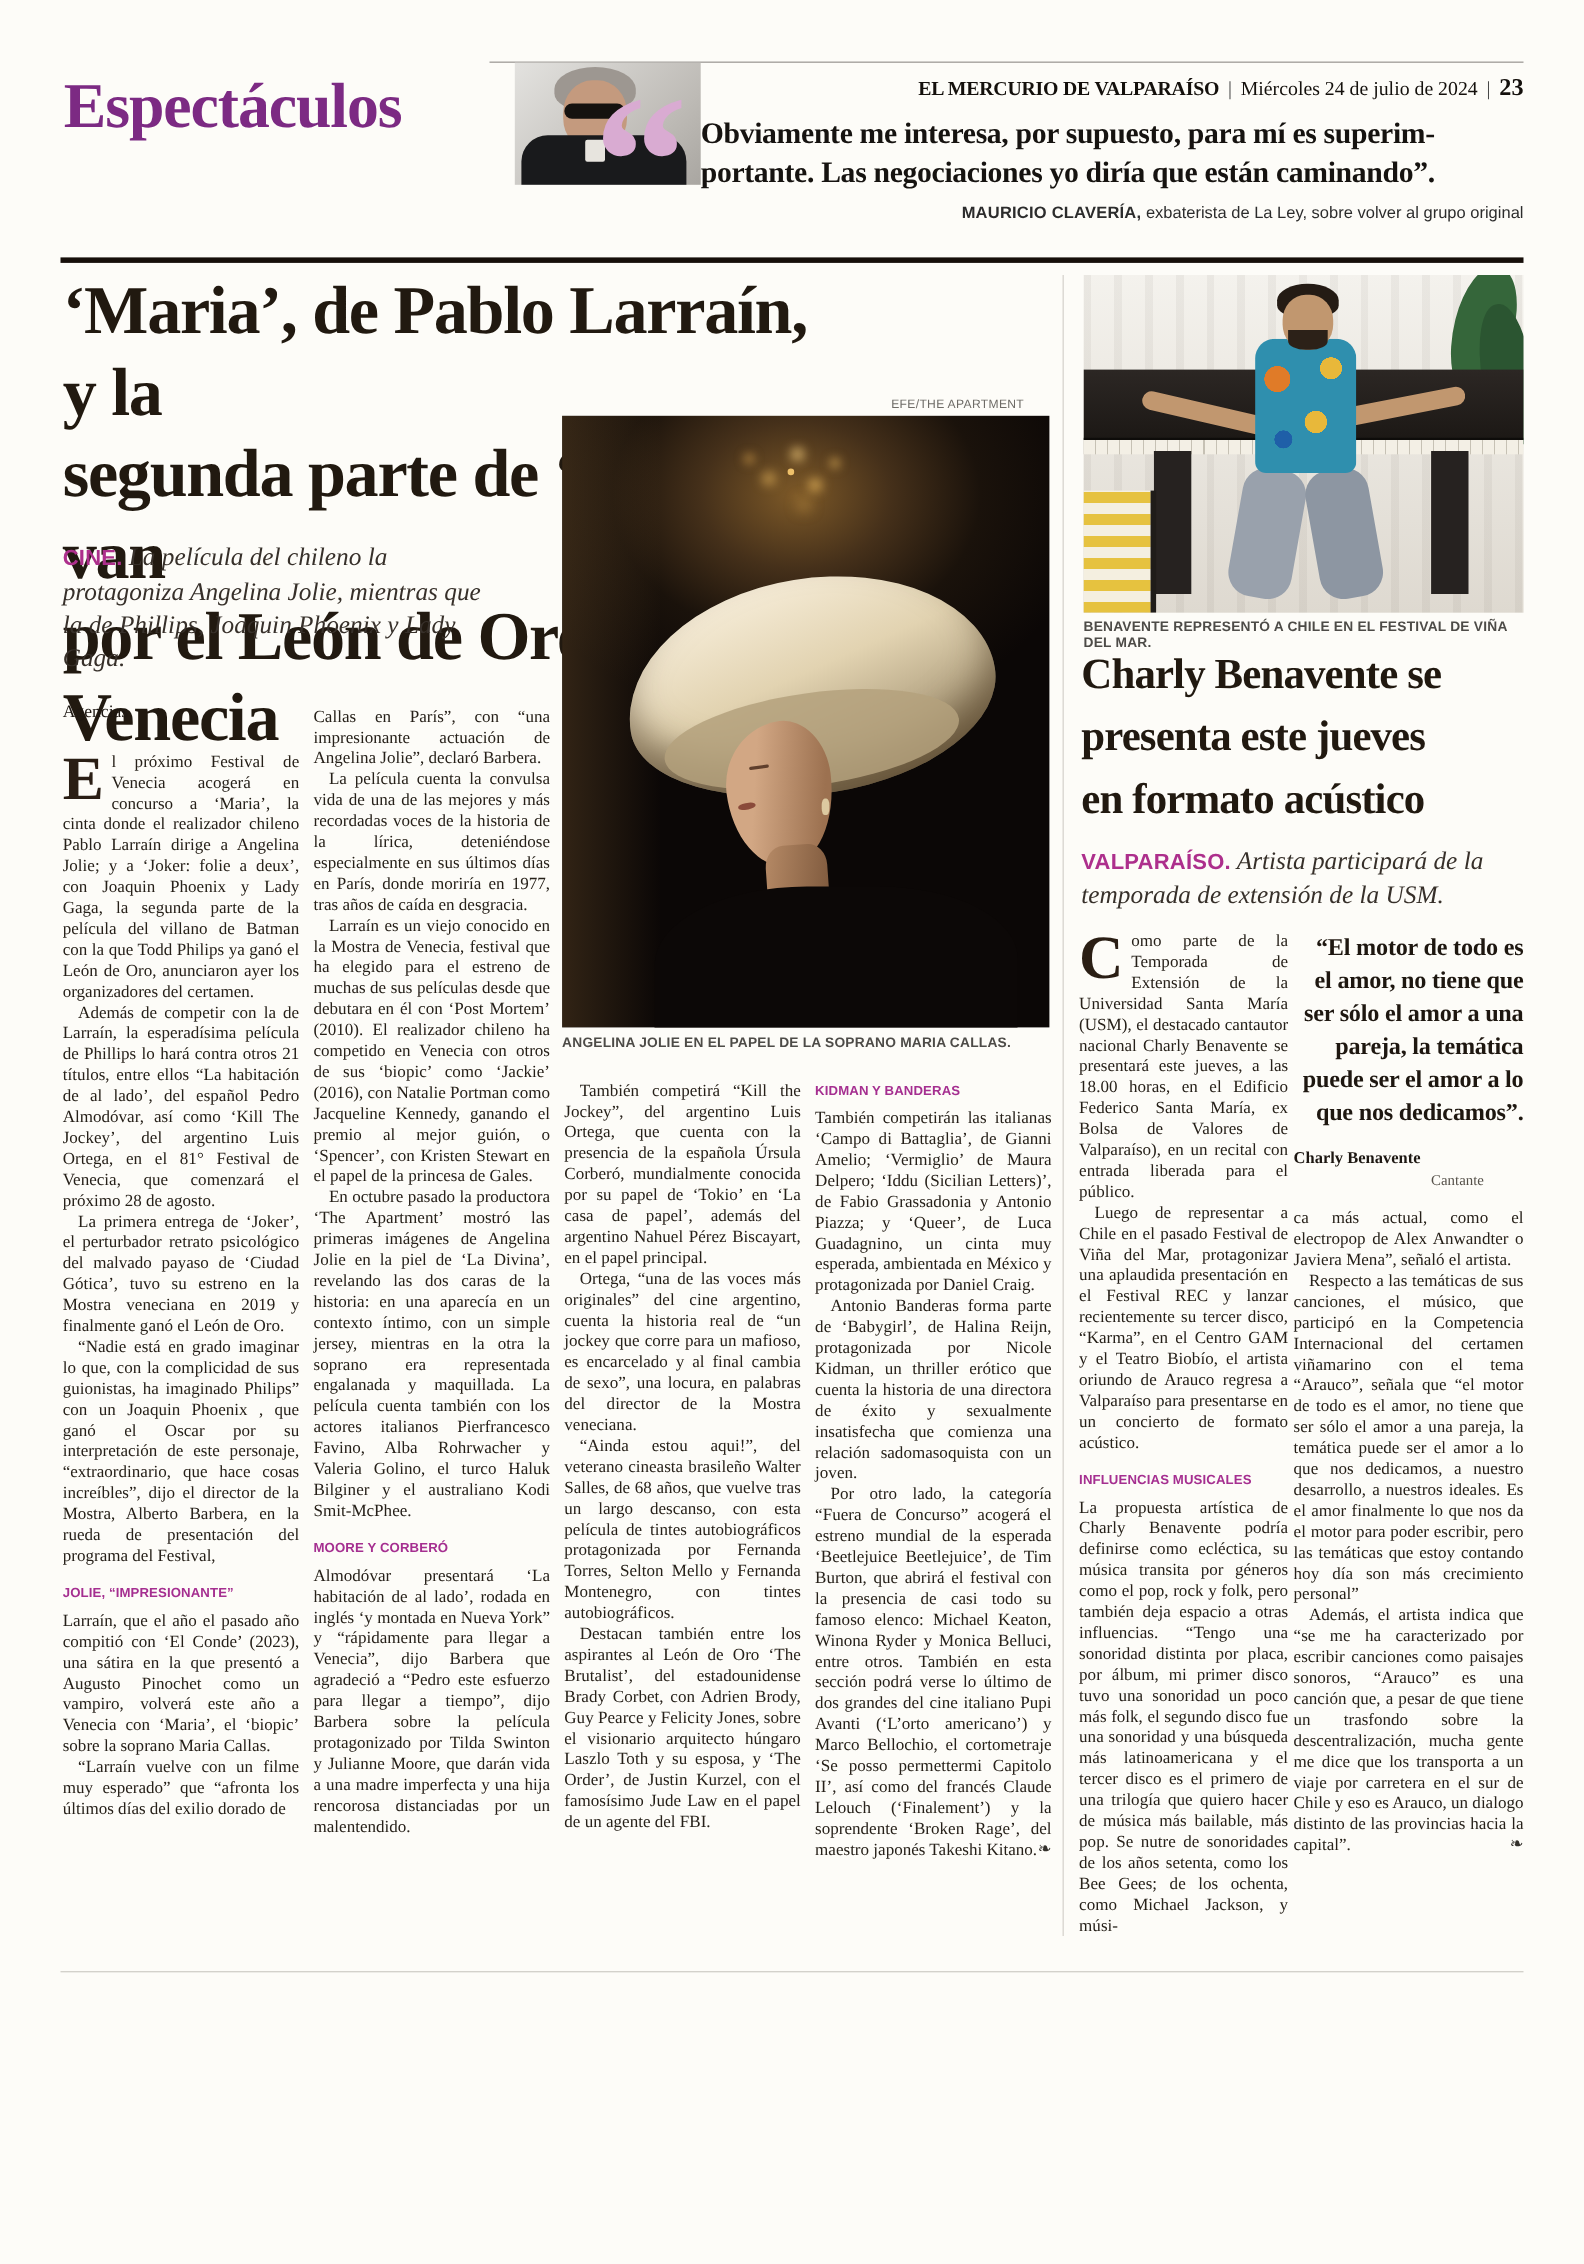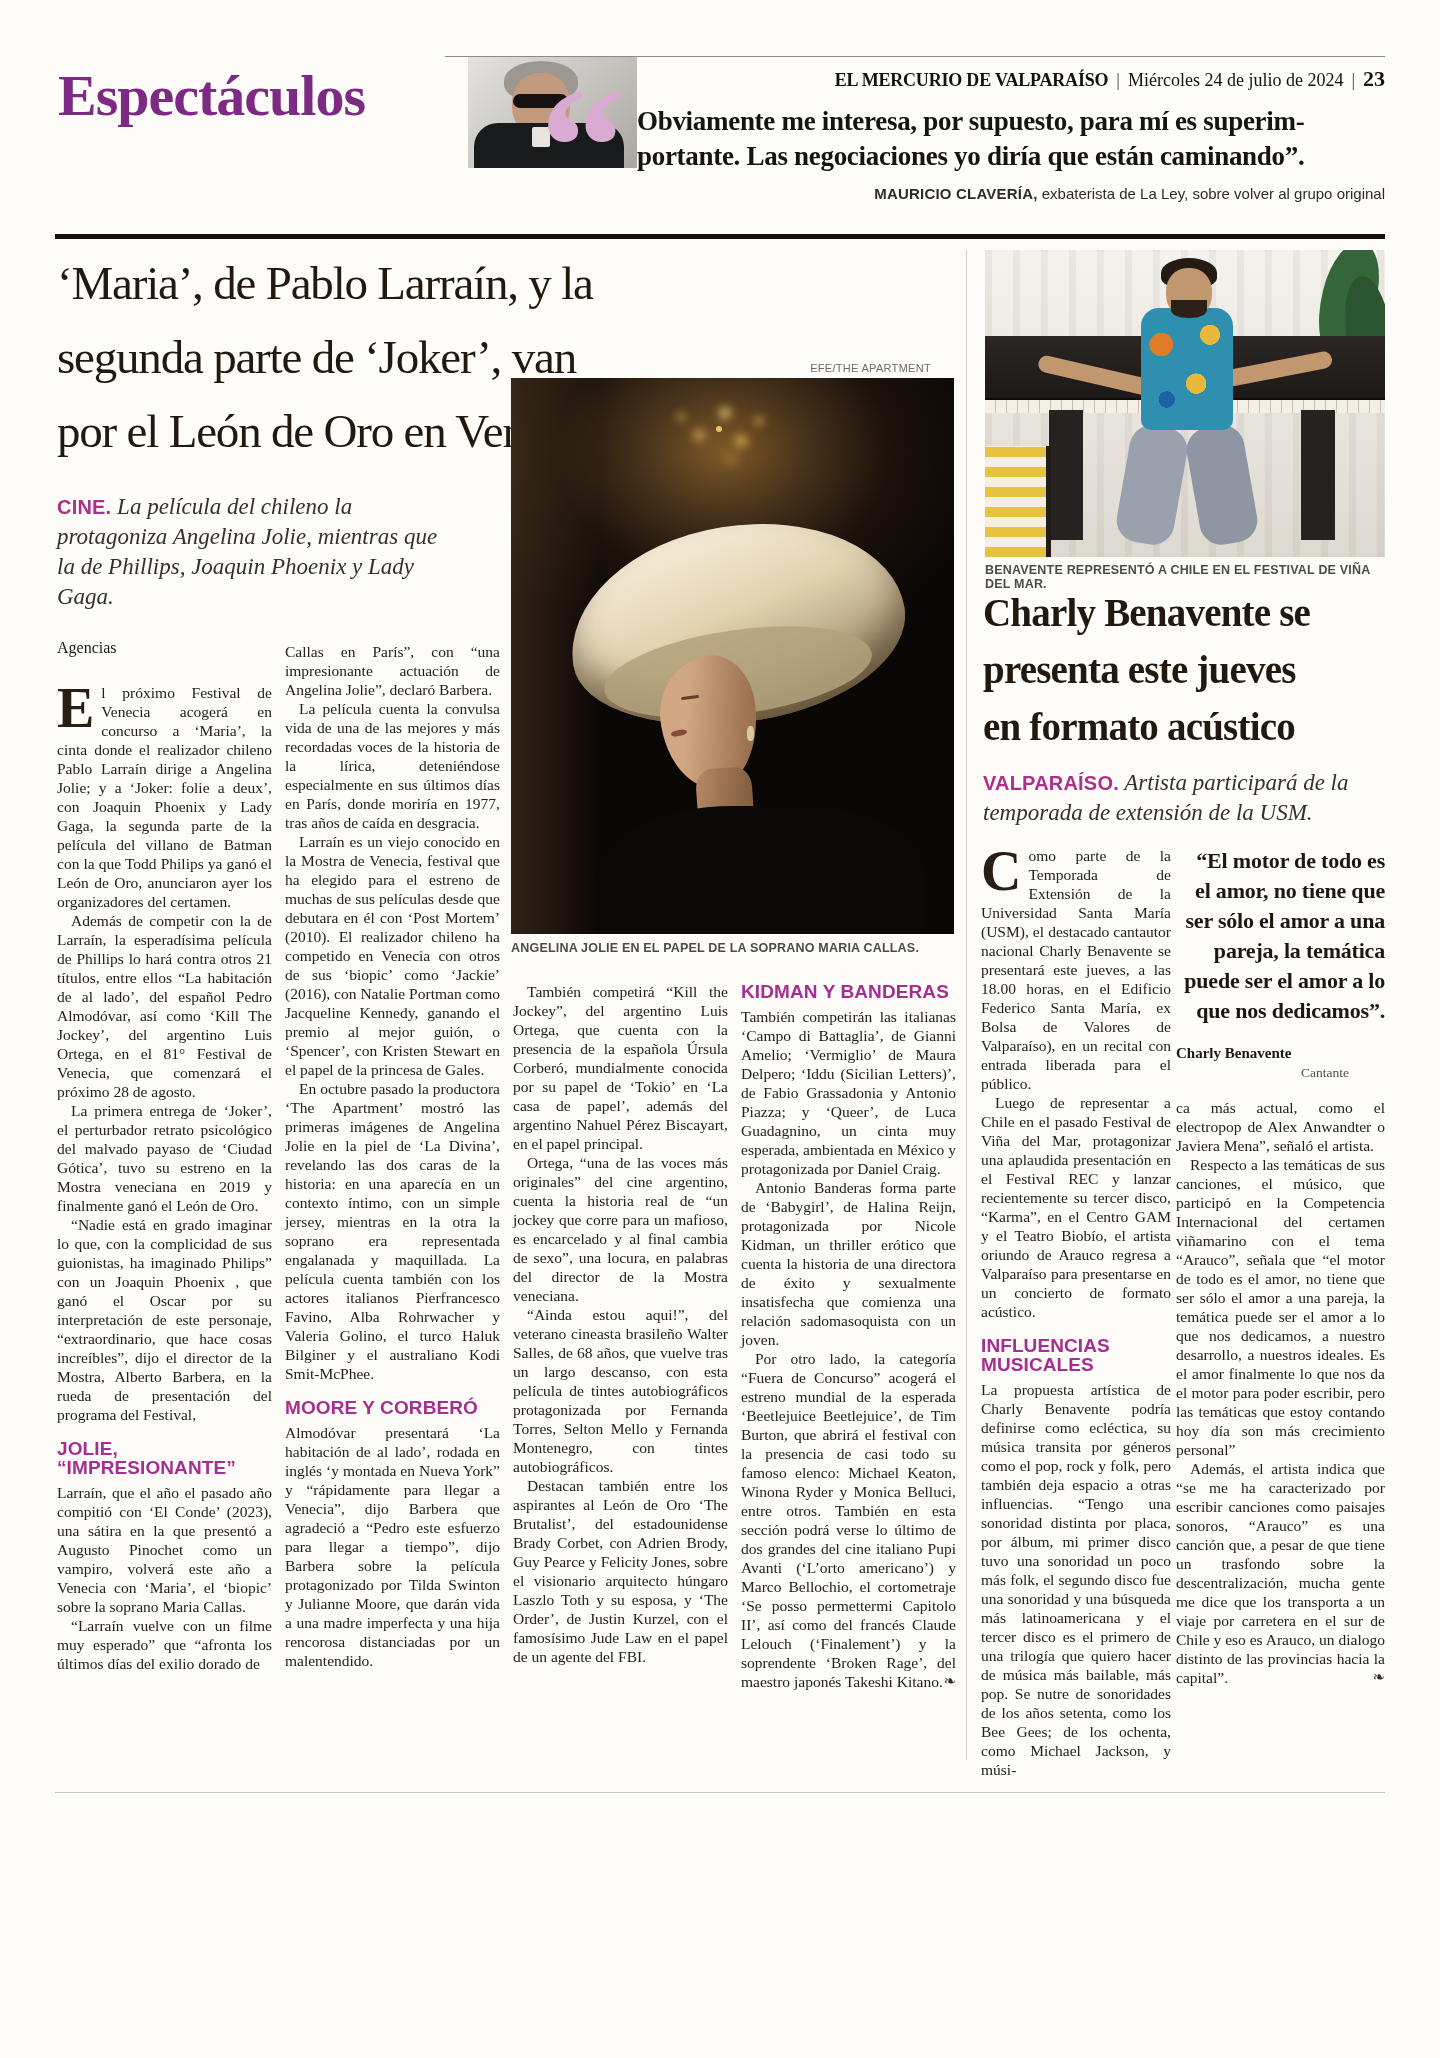--- a/index.html
+++ b/index.html
@@ -26,34 +26,34 @@
   .big-quote { position:absolute; left:540px; top:62px; font-size:170px; line-height:1; color:#d9abd2; font-weight:bold; }
   .quote-lines { position:absolute; left:637px; top:104px; width:750px; color:#161310; font-weight:bold; font-size:27px; line-height:35px; letter-spacing:-0.3px; }
   .quote-attr { position:absolute; left:640px; top:185px; width:745px; text-align:right; font-family:"Liberation Sans", sans-serif; font-size:15px; color:#2c2c2c; }
   .quote-attr .qname { font-weight:bold; letter-spacing:0.2px; }
 
   .black-rule { position:absolute; left:55px; top:234px; width:1330px; height:5px; background:#170f0a; }
   .v-divider { position:absolute; left:966px; top:250px; width:1px; height:1510px; background:#cfccc6; }
   .bottom-rule { position:absolute; left:55px; top:1792px; width:1330px; height:1px; background:#c9c6c0; }
 
   
-  .l-headline { position:absolute; left:57px; top:246px; width:680px; font-size:47px; line-height:74px; font-weight:normal; color:#211910; letter-spacing:-1.2px; }
+  .l-headline { position:absolute; left:57px; top:246px; width:680px; font-size:62px; line-height:74px; font-weight:bold; color:#211910; letter-spacing:-1.2px; }
   .l-lede { position:absolute; left:57px; top:492px; width:392px; font-size:23px; line-height:30px; font-style:italic; color:#37302a; }
   .kicker { font-style:normal; font-weight:bold; font-family:"Liberation Sans", sans-serif; font-size:20px; color:#ad2f8c; letter-spacing:0.2px; }
 
   .col { position:absolute; width:215px; font-size:15.5px; line-height:19px; text-align:justify; color:#262019; }
   .col-1 { left:57px; top:638px; }
   .col-2 { left:285px; top:642px; }
   .col-3 { left:513px; top:982px; }
   .col-4 { left:741px; top:982px; }
   .byline { font-size:16px; margin-bottom:26px; color:#1d1712; }
   .p { text-indent:14px; }
   .p.noindent { text-indent:0; }
   .dropcap { float:left; font-size:56px; line-height:44px; font-weight:bold; color:#2a1e14; padding:3px 7px 0 0; }
-  .col-subhead { font-family:"Liberation Sans", sans-serif; font-weight:bold; font-size:19px; color:#a52f90; margin:15px 0 6px; text-indent:0; letter-spacing:0.1px; }
+  .col-subhead { font-family:"Liberation Sans", sans-serif; font-weight:bold; font-size:12px; color:#a52f90; margin:15px 0 6px; text-indent:0; letter-spacing:0.1px; }
   .endmark { float:right; font-size:15px; color:#33302b; text-indent:0; }
 
   
   .photo-credit { position:absolute; left:488px; top:362px; width:443px; text-align:right; font-family:"Liberation Sans", sans-serif; font-size:11px; color:#6e6b66; letter-spacing:0.3px; }
   .jp { position:absolute; left:511px; top:378px; width:443px; height:556px; overflow:hidden; background:radial-gradient(ellipse 270px 210px at 48% 13%, #7d5928 0%, #45301a 32%, #1a120b 62%, #0b0706 100%); }
   .jp-curtain { position:absolute; left:0; top:0; width:90px; height:100%; background:linear-gradient(90deg, rgba(150,110,60,0.28), rgba(0,0,0,0)); }
   .jp-glow { position:absolute; left:205px; top:48px; width:6px; height:6px; border-radius:50%; background:#eec06a;
     box-shadow:22px 12px 10px 3px rgba(232,182,92,.85), -20px 6px 10px 3px rgba(232,182,92,.7), 6px -16px 10px 3px rgba(240,200,120,.85), 40px -8px 9px 2px rgba(232,182,92,.6), -38px -12px 9px 2px rgba(225,170,80,.55), 12px 30px 12px 3px rgba(210,160,75,.5); }
   .jp-hat-brim { position:absolute; left:58px; top:148px; width:336px; height:196px; background:linear-gradient(165deg,#f8efdc 8%,#e2d3b1 45%,#9b8a6a 88%); border-radius:50% 50% 48% 52% / 58% 55% 45% 42%; transform:rotate(-9deg); box-shadow:inset 0 -26px 34px rgba(60,42,20,0.55); }
   .jp-hat-inner { position:absolute; left:92px; top:252px; width:270px; height:84px; background:#b4a17c; border-radius:50%; transform:rotate(-8deg); opacity:0.85; }

